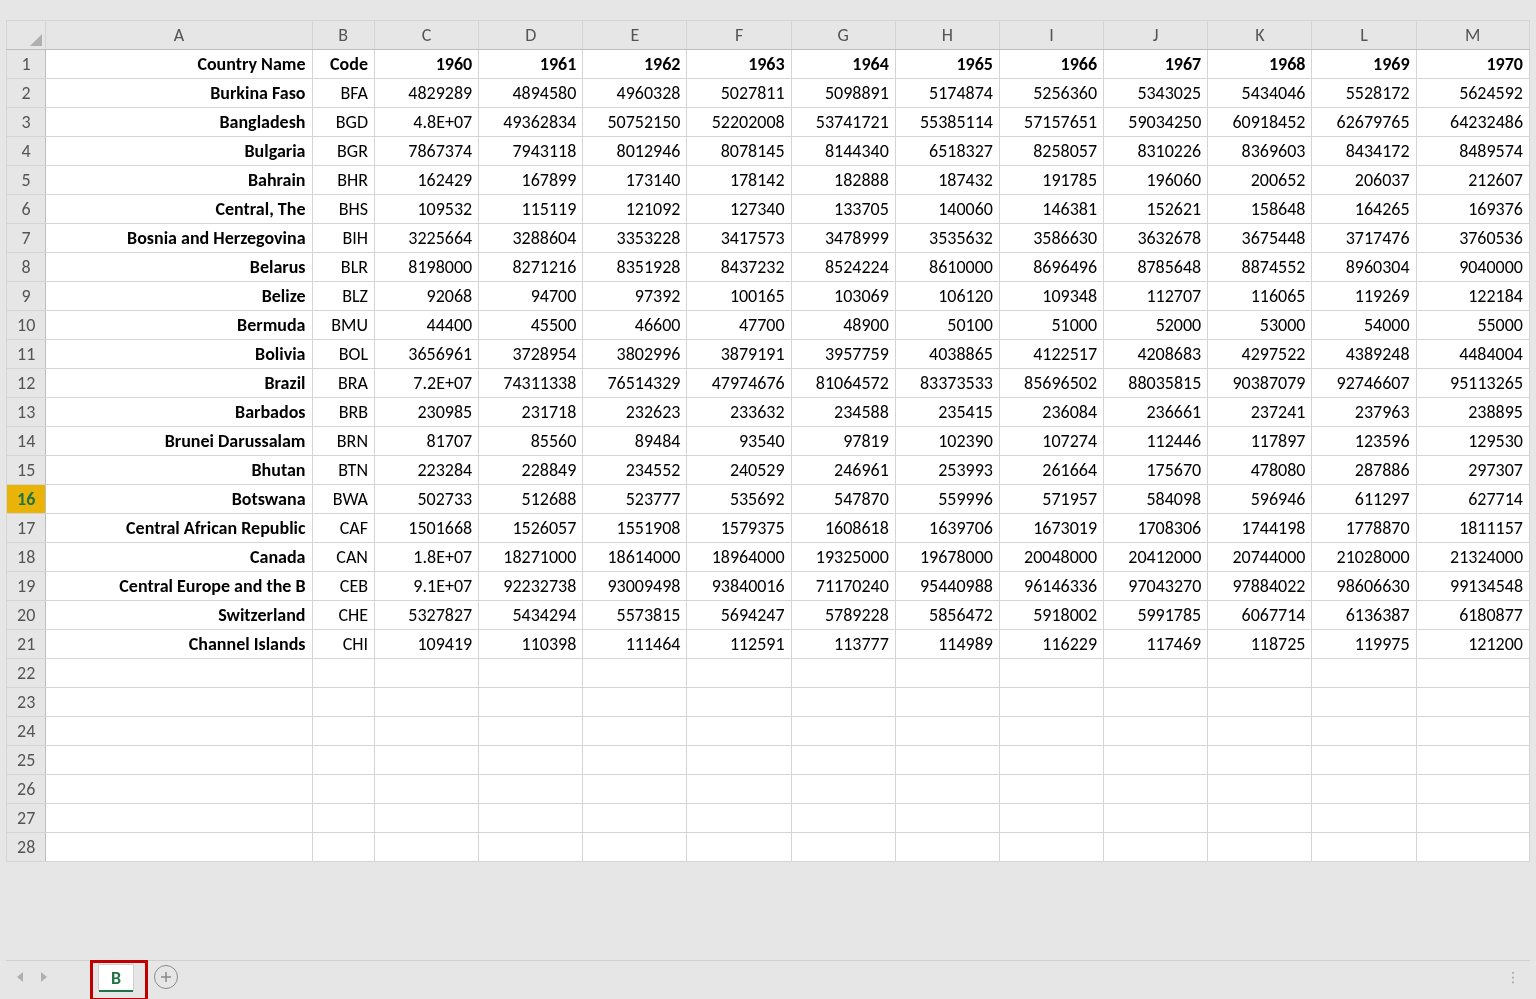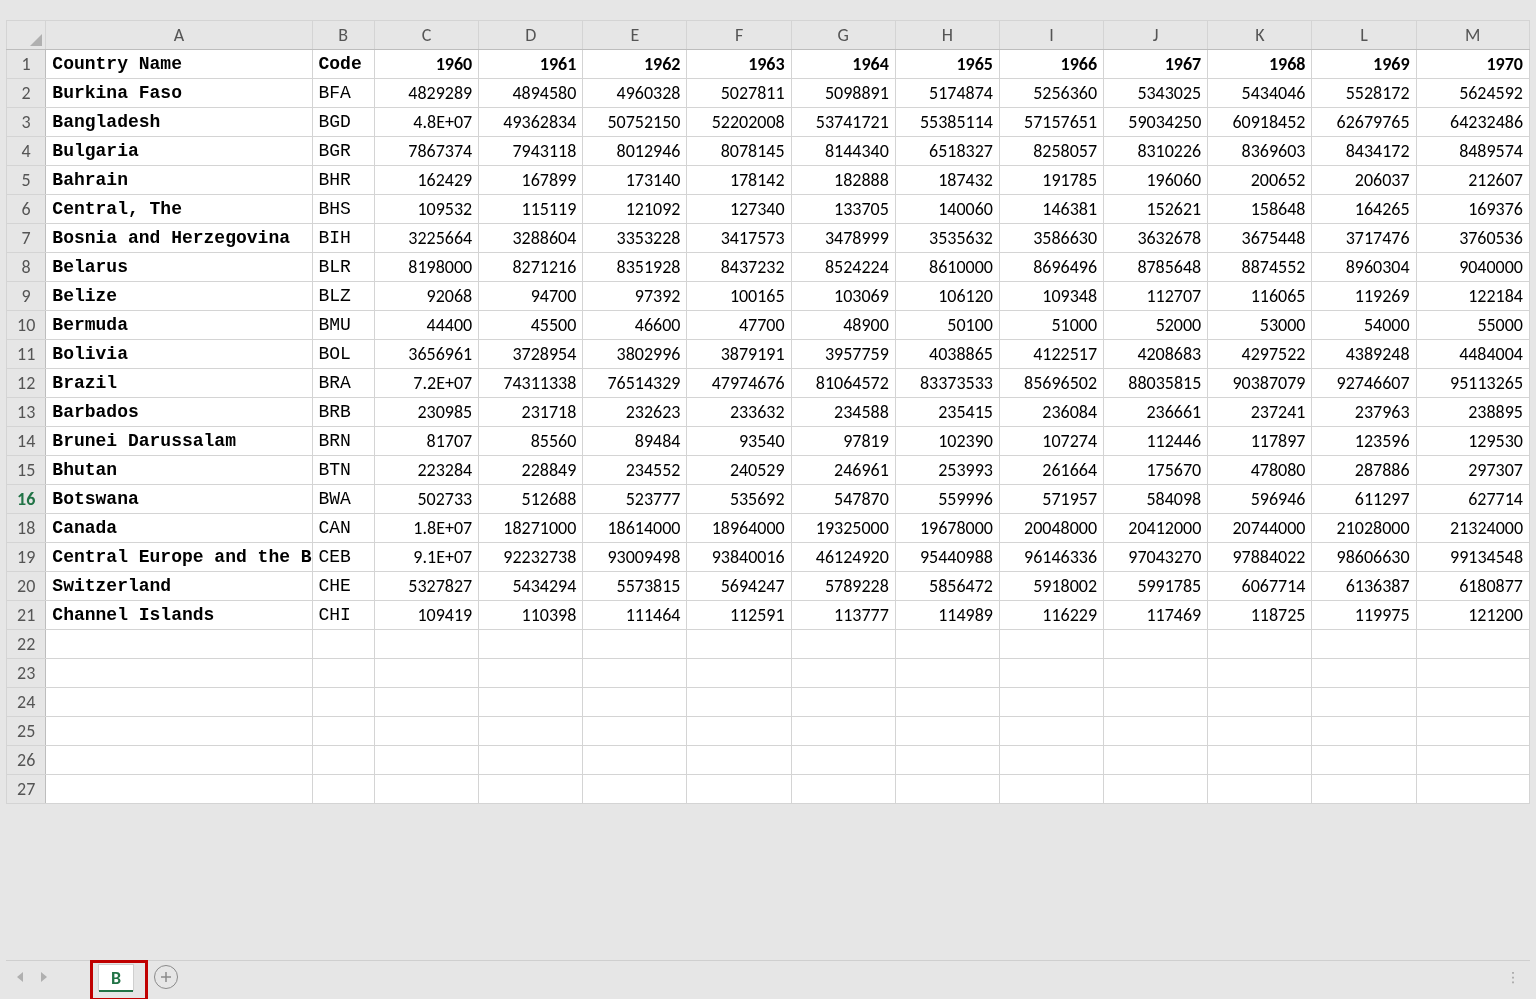--- a/index.html
+++ b/index.html
@@ -52,21 +52,21 @@
   table.sheet tbody th.rowhdr {
     background: #e6e6e6;
     font-weight: normal;
     text-align: center;
     color: #555;
     border-right: 1px solid #bdbdbd;
     width: 34px;
   }
   
   table.sheet tbody th.rowhdr.selected {
-    background: #e5e5e5;
+    background: #eab308;
     color: #217346;
     font-weight: bold;
   }
   
   table.sheet thead th.corner {
     background: #e6e6e6;
     width: 34px;
     position: relative;
   }
   table.sheet thead th.corner::after {
@@ -76,21 +76,21 @@
     bottom: 3px;
     width: 0; height: 0;
     border-style: solid;
     border-width: 0 0 12px 12px;
     border-color: transparent transparent #b0b0b0 transparent;
   }
   
   td.cell { background: #fff; }
   td.cell.bold { font-weight: bold; }
   td.cell.num { text-align: right; }
-  td.cell.txt { text-align: left; font-family: Liberation Mono, monospace; }
+  td.cell.txt { text-align: right; }
 
   
   col.c-rowhdr { width: 34px; }
   col.c-A { width: 230px; }
   col.c-B { width: 54px; }
   col.c-year { width: 90px; }
   col.c-last { width: 98px; }
 
   
   .tabbar {
@@ -439,20 +439,36 @@
             <td class="cell num">535692</td>
             <td class="cell num">547870</td>
             <td class="cell num">559996</td>
             <td class="cell num">571957</td>
             <td class="cell num">584098</td>
             <td class="cell num">596946</td>
             <td class="cell num">611297</td>
             <td class="cell num">627714</td>
           </tr>
           <tr>
+            <th class="rowhdr">17</th>
+            <td class="cell txt bold">Central African Republic</td>
+            <td class="cell txt">CAF</td>
+            <td class="cell num">1501668</td>
+            <td class="cell num">1526057</td>
+            <td class="cell num">1551908</td>
+            <td class="cell num">1579375</td>
+            <td class="cell num">1608618</td>
+            <td class="cell num">1639706</td>
+            <td class="cell num">1673019</td>
+            <td class="cell num">1708306</td>
+            <td class="cell num">1744198</td>
+            <td class="cell num">1778870</td>
+            <td class="cell num">1811157</td>
+          </tr>
+          <tr>
             <th class="rowhdr">18</th>
             <td class="cell txt bold">Canada</td>
             <td class="cell txt">CAN</td>
             <td class="cell num">1.8E+07</td>
             <td class="cell num">18271000</td>
             <td class="cell num">18614000</td>
             <td class="cell num">18964000</td>
             <td class="cell num">19325000</td>
             <td class="cell num">19678000</td>
             <td class="cell num">20048000</td>
@@ -462,21 +478,21 @@
             <td class="cell num">21324000</td>
           </tr>
           <tr>
             <th class="rowhdr">19</th>
             <td class="cell txt bold">Central Europe and the B</td>
             <td class="cell txt">CEB</td>
             <td class="cell num">9.1E+07</td>
             <td class="cell num">92232738</td>
             <td class="cell num">93009498</td>
             <td class="cell num">93840016</td>
-            <td class="cell num">46124920</td>
+            <td class="cell num">71170240</td>
             <td class="cell num">95440988</td>
             <td class="cell num">96146336</td>
             <td class="cell num">97043270</td>
             <td class="cell num">97884022</td>
             <td class="cell num">98606630</td>
             <td class="cell num">99134548</td>
           </tr>
           <tr>
             <th class="rowhdr">20</th>
             <td class="cell txt bold">Switzerland</td>
@@ -598,20 +614,36 @@
             <td class="cell num"></td>
             <td class="cell num"></td>
             <td class="cell num"></td>
             <td class="cell num"></td>
             <td class="cell num"></td>
             <td class="cell num"></td>
             <td class="cell num"></td>
             <td class="cell num"></td>
             <td class="cell num"></td>
           </tr>
+          <tr>
+            <th class="rowhdr">28</th>
+            <td class="cell txt bold"></td>
+            <td class="cell txt"></td>
+            <td class="cell num"></td>
+            <td class="cell num"></td>
+            <td class="cell num"></td>
+            <td class="cell num"></td>
+            <td class="cell num"></td>
+            <td class="cell num"></td>
+            <td class="cell num"></td>
+            <td class="cell num"></td>
+            <td class="cell num"></td>
+            <td class="cell num"></td>
+            <td class="cell num"></td>
+          </tr>
         </tbody>
     </table>
   </div>
 
   <div class="tabbar">
     <span class="nav-arrow">
       <svg width="10" height="10" viewBox="0 0 10 10">
           <polygon points="7,0 7,10 1,5" fill="currentColor"></polygon>
         </svg>
     </span>

